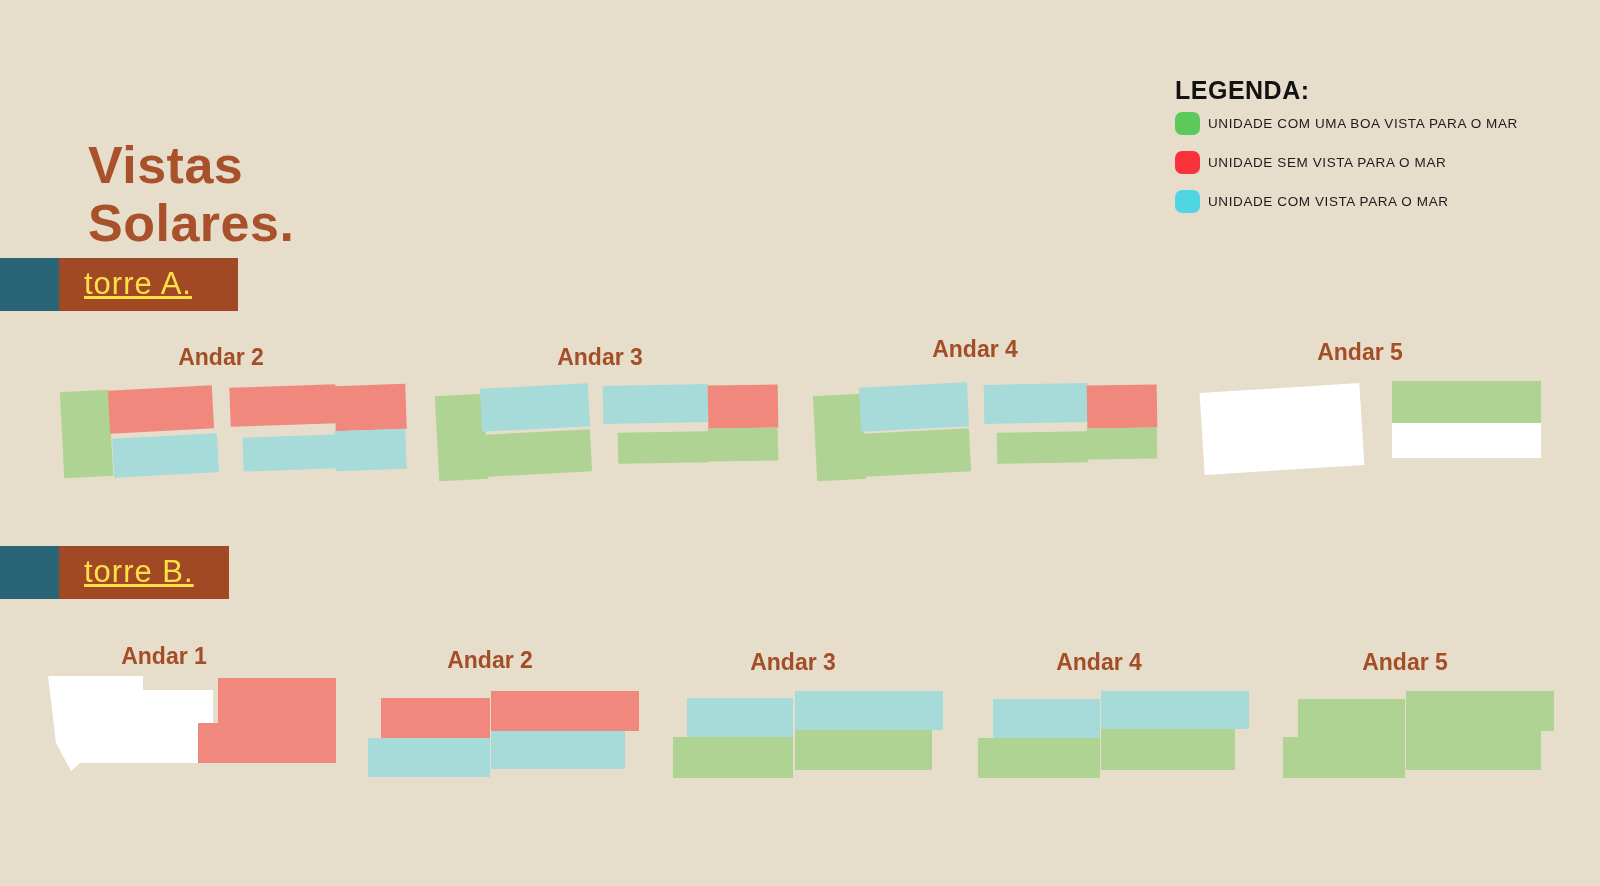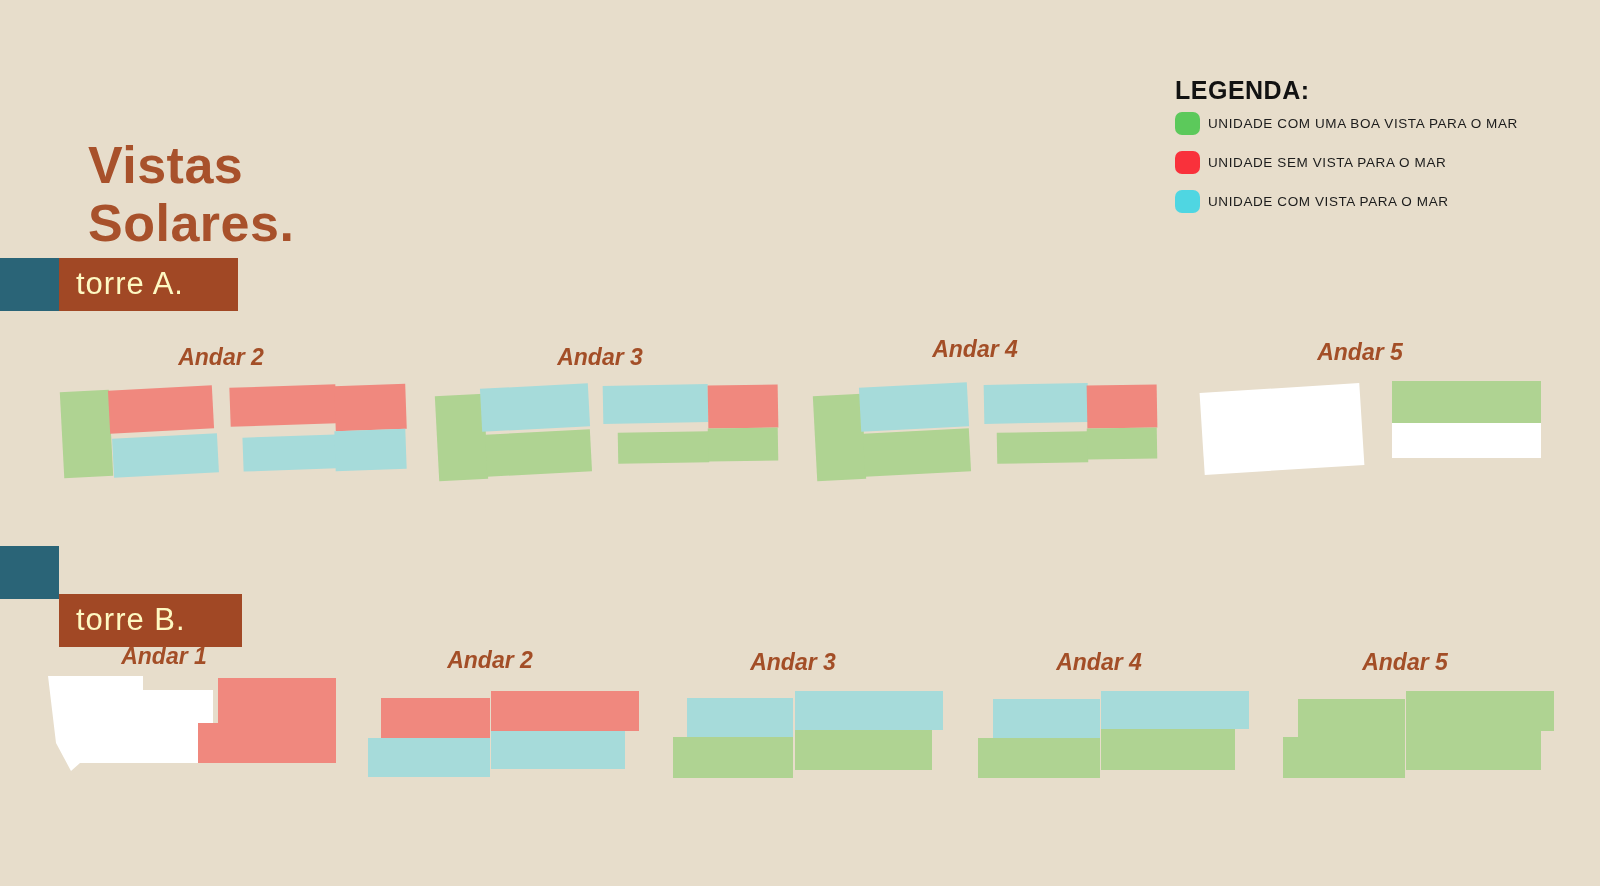--- a/index.html
+++ b/index.html
@@ -24,28 +24,27 @@
   .legend-row{display:flex;align-items:center;height:23px;}
   .legend-swatch{width:25px;height:23px;border-radius:7px;flex:0 0 auto;}
   .legend-label{
     margin-left:8px;font-size:13.5px;letter-spacing:.6px;color:#1c1c1c;
     white-space:nowrap;
   }
   .tower-bar{position:absolute;left:0;height:53px;display:flex;}
   .tower-bar-teal{height:53px;background:var(--bar-teal,#2A6477);}
   .tower-bar-brown{
     height:53px;background:var(--bar-brown,#A14825);
-    color:#fef9c3;font-size:31px;line-height:52px;
-    padding-left:17px;box-sizing:border-box;letter-spacing:1px;
+    color:#fde047;font-size:31px;line-height:52px;
+    padding-left:25px;box-sizing:border-box;letter-spacing:1px;text-decoration:underline;
   }
   .floor-label{
     position:absolute;transform:translateX(-50%);
     font-size:23px;font-weight:bold;color:var(--label-brown,#A34E27);
     white-space:nowrap;
-    font-style:italic;
   }
   .unit{position:absolute;}
   .unit-good{background:var(--good,#AFD392);}
   .unit-ok{background:var(--ok,#A6DBDA);}
   .unit-none{background:var(--none,#F0887E);}
   .unit-empty{background:var(--empty,#FFFFFF);}
 </style>
 </head>
 <body>
 
@@ -95,21 +94,21 @@
     <div class="unit unit-ok" style="left: 984px; top: 384px; width: 104px; height: 39px; transform: rotate(-1deg);"></div>
     <div class="unit unit-none" style="left: 1087px; top: 385px; width: 70px; height: 43px; transform: rotate(-1deg);"></div>
     <div class="unit unit-good" style="left: 997px; top: 432px; width: 91px; height: 31px; transform: rotate(-1deg);"></div>
     <div class="unit unit-good" style="left: 1087px; top: 428px; width: 70px; height: 31px; transform: rotate(-1deg);"></div>
     <div class="floor-label" style="left: 1360px; top: 339px;">Andar 5</div>
     <div class="unit unit-empty" style="left: 1202px; top: 388px; width: 160px; height: 82px; transform: rotate(-3.6deg);"></div>
     <div class="unit unit-good" style="left: 1392px; top: 381px; width: 149px; height: 42px;"></div>
     <div class="unit unit-empty" style="left: 1392px; top: 423px; width: 149px; height: 35px;"></div>
     <div class="tower-bar" style="top: 546px;">
       <div class="tower-bar-teal" style="width: 59px;"></div>
-      <div class="tower-bar-brown" style="width: 183px; margin-top: 48px;">torre B.</div>
+      <div class="tower-bar-brown" style="width: 170px;">torre B.</div>
     </div>
     <div class="floor-label" style="left: 164px; top: 635px; margin-top: 8px;">Andar 1</div>
     <div class="unit unit-empty" style="left: 48px; top: 676px; width: 165px; height: 95px; clip-path: polygon(0px 0px, 95px 0px, 95px 14px, 165px 14px, 165px 87px, 32px 87px, 23px 95px, 8px 67px);"></div>
     <div class="unit unit-none" style="left: 198px; top: 723px; width: 20px; height: 40px;"></div>
     <div class="unit unit-none" style="left: 218px; top: 678px; width: 118px; height: 85px;"></div>
     <div class="floor-label" style="left: 490px; top: 647px;">Andar 2</div>
     <div class="unit unit-none" style="left: 381px; top: 698px; width: 109px; height: 40px;"></div>
     <div class="unit unit-none" style="left: 491px; top: 691px; width: 148px; height: 40px;"></div>
     <div class="unit unit-ok" style="left: 368px; top: 738px; width: 122px; height: 39px;"></div>
     <div class="unit unit-ok" style="left: 491px; top: 731px; width: 134px; height: 38px;"></div>

